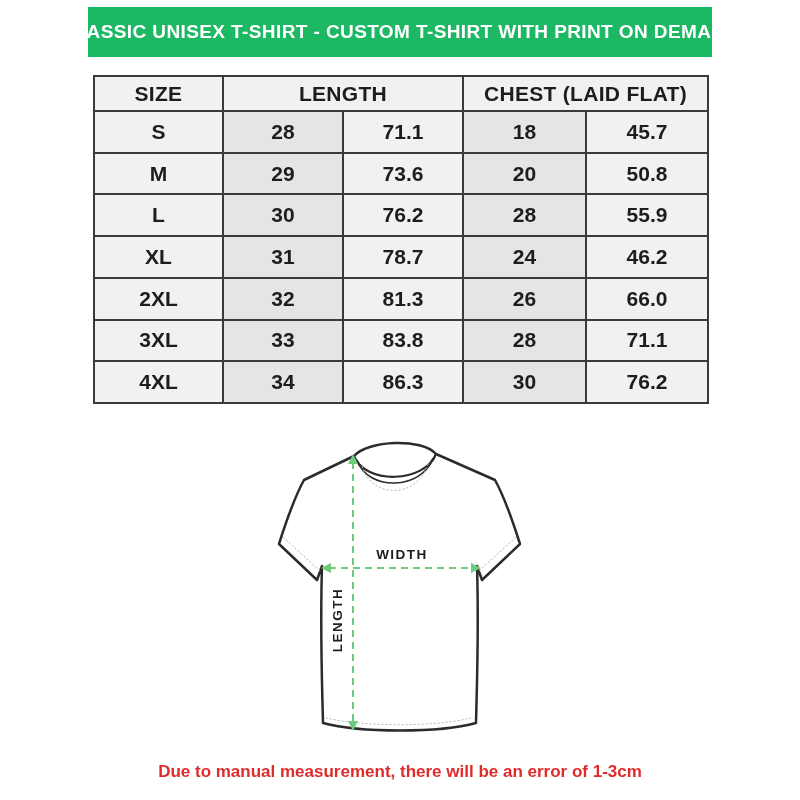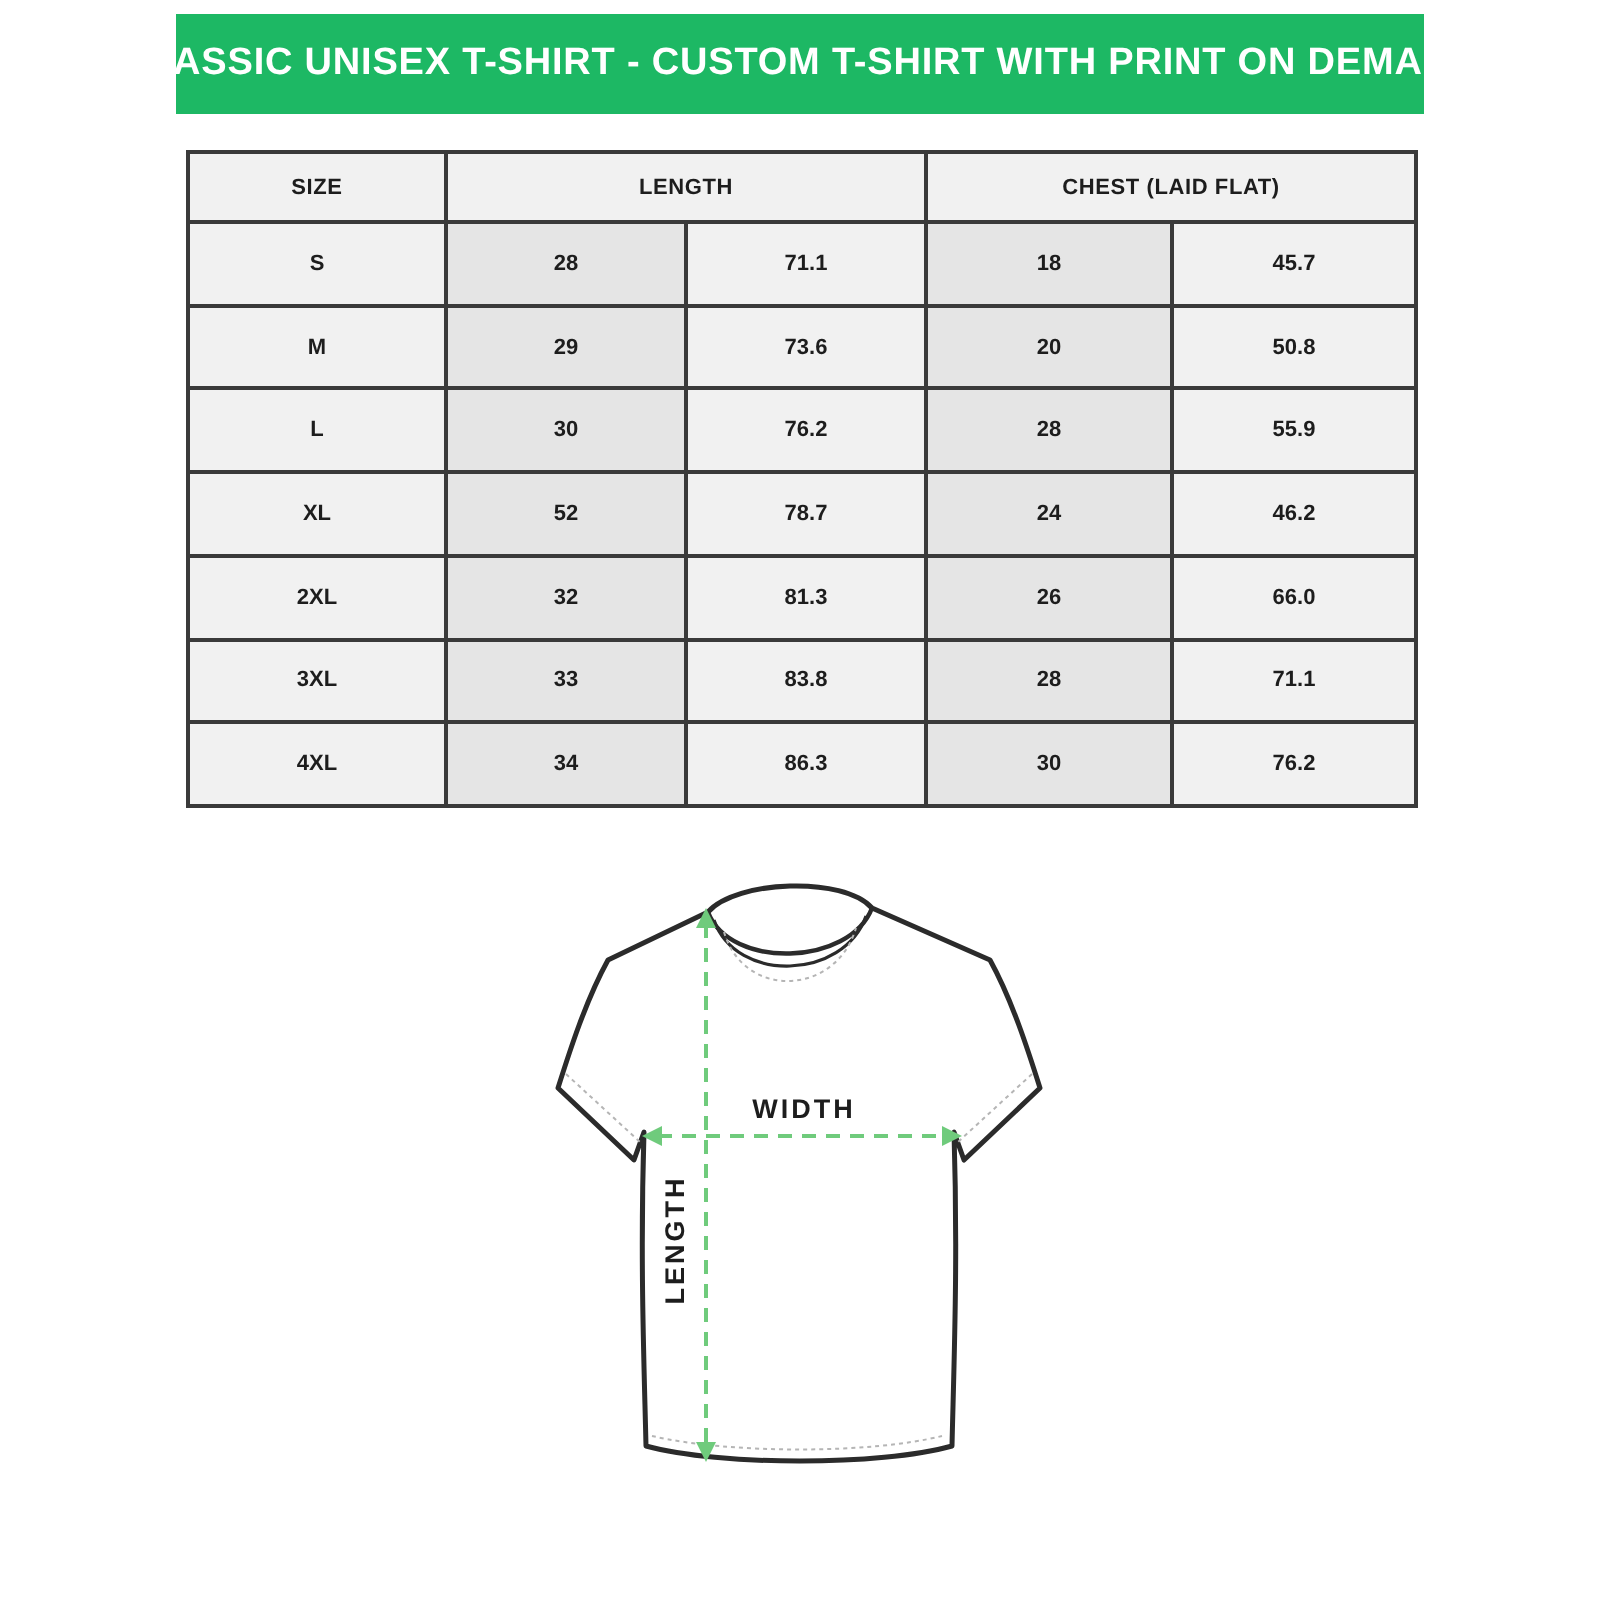--- a/index.html
+++ b/index.html
@@ -25,21 +25,21 @@
     color:#ffffff;font-weight:bold;font-size:19px;letter-spacing:.4px;white-space:nowrap;
   }
   
   .size-table{
     position:absolute;left:93px;top:75px;width:614px;height:329px;
     border-collapse:collapse;table-layout:fixed;
   }
   .size-table th,.size-table td{
     border:2px solid var(--line);
     text-align:center;vertical-align:middle;
-    font-size:11px;font-weight:bold;color:var(--ink);
+    font-size:21px;font-weight:bold;color:var(--ink);
   }
   .size-table th{height:35px;background:var(--cell-gray);letter-spacing:.3px;}
   .size-table td{background:#e5e5e5;}
   .size-table td.shaded{background:var(--cell-gray);}
   
   .diagram{
     position:absolute;left:250px;top:430px;width:300px;height:320px;
   }
   .diagram svg{display:block;width:100%;height:100%;}
   .svg-label{
@@ -93,21 +93,21 @@
         </tr>
         <tr>
           <td class="shaded">L</td>
           <td>30</td>
           <td class="shaded">76.2</td>
           <td>28</td>
           <td class="shaded">55.9</td>
         </tr>
         <tr>
           <td class="shaded">XL</td>
-          <td>52</td>
+          <td>31</td>
           <td class="shaded">78.7</td>
           <td>24</td>
           <td class="shaded">46.2</td>
         </tr>
         <tr>
           <td class="shaded">2XL</td>
           <td>32</td>
           <td class="shaded">81.3</td>
           <td>26</td>
           <td class="shaded">66.0</td>
@@ -164,14 +164,15 @@
 
       <line x1="79" y1="138" x2="223" y2="138" stroke="var(--arrow-green)" stroke-width="2" stroke-dasharray="7 5"></line>
       <polygon points="71,138 81,133 81,143" fill="var(--arrow-green)"></polygon>
       <polygon points="231,138 221,133 221,143" fill="var(--arrow-green)"></polygon>
 
       <text class="svg-label" x="152" y="129" text-anchor="middle">WIDTH</text>
       <text class="svg-label" x="88" y="194" text-anchor="middle" transform="rotate(-90 88 190)">LENGTH</text>
     </svg>
   </div>
 
+  <div class="note">Due to manual measurement, there will be an error of 1-3cm</div>
 
 </div>
 
 </body></html>

